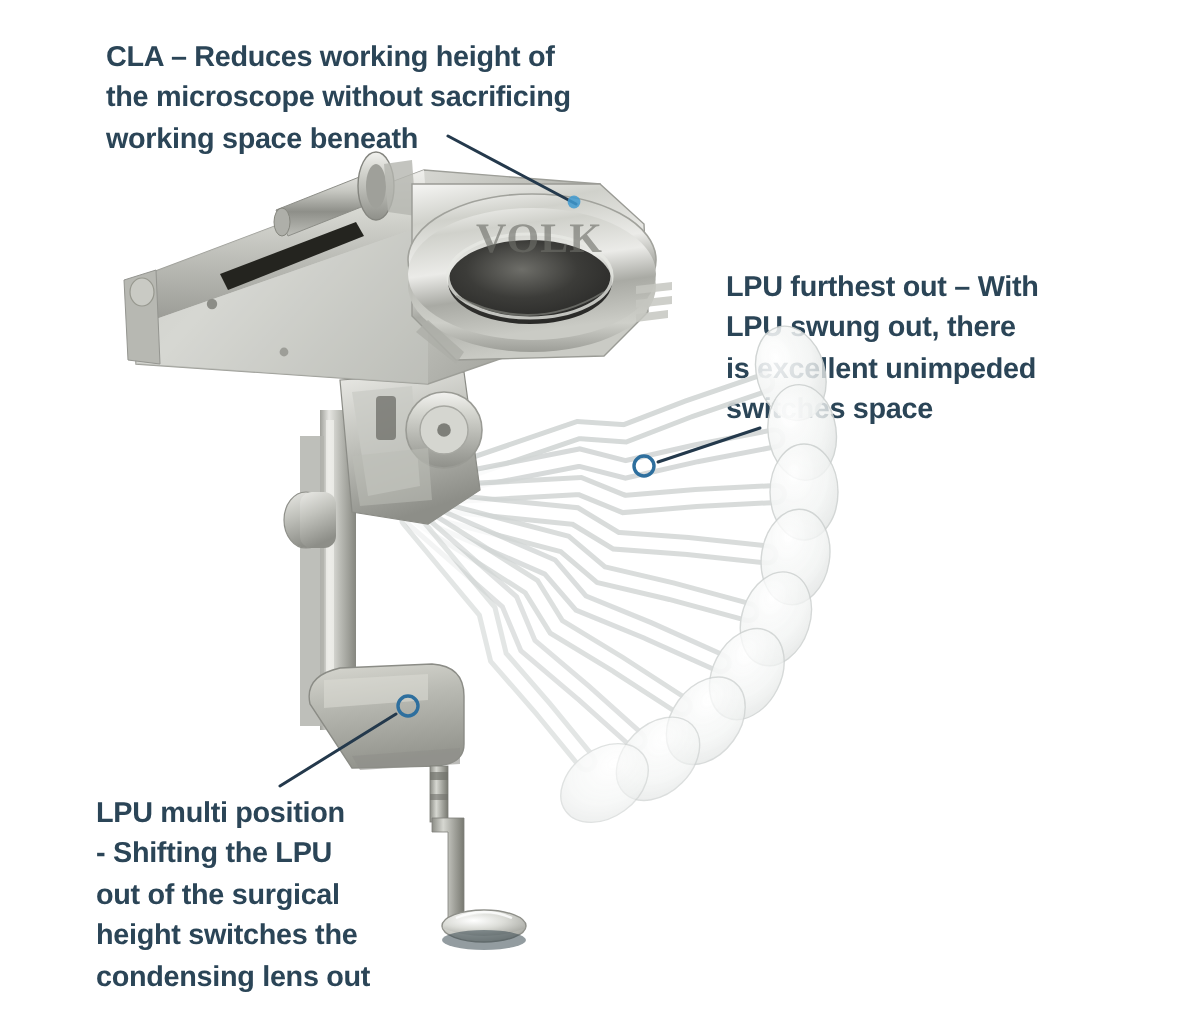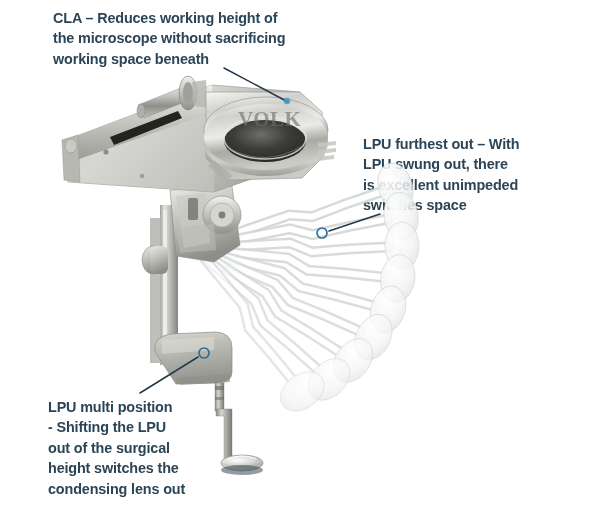--- a/index.html
+++ b/index.html
@@ -13,21 +13,21 @@
   .callout{
     position:absolute;
     color:#2b4557;
     font-weight:700;
     font-size:14.4px;
     line-height:1.42;
     letter-spacing:-0.15px;
     white-space:pre-line;
     -webkit-font-smoothing:antialiased;
   }
-  #callout-cla{left:53px;top:8px;width:290px;}
+  #callout-cla{left:53px;top:19px;width:290px;}
   #callout-lpu-out{left:363px;top:134px;width:232px;}
   #callout-lpu-multi{left:48px;top:397px;width:200px;}
 
   
   .layer{position:absolute;left:0;top:0;width:600px;height:510px;}
   #art{z-index:1;}
   #leaders{z-index:5;pointer-events:none;}
 </style>
 </head>
 <body>

